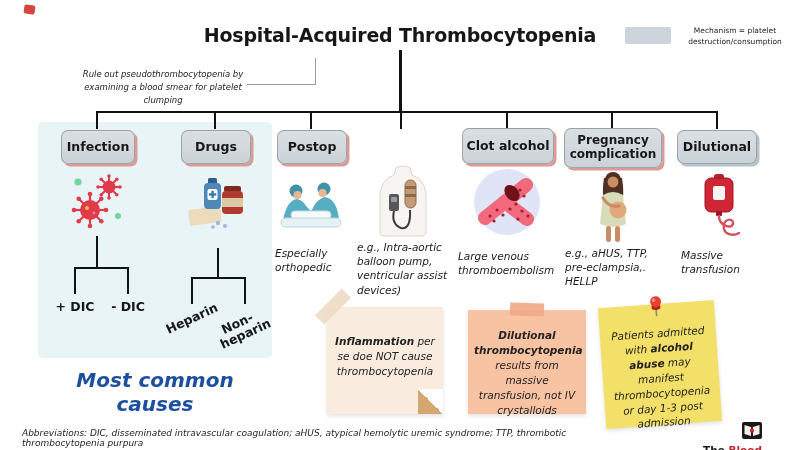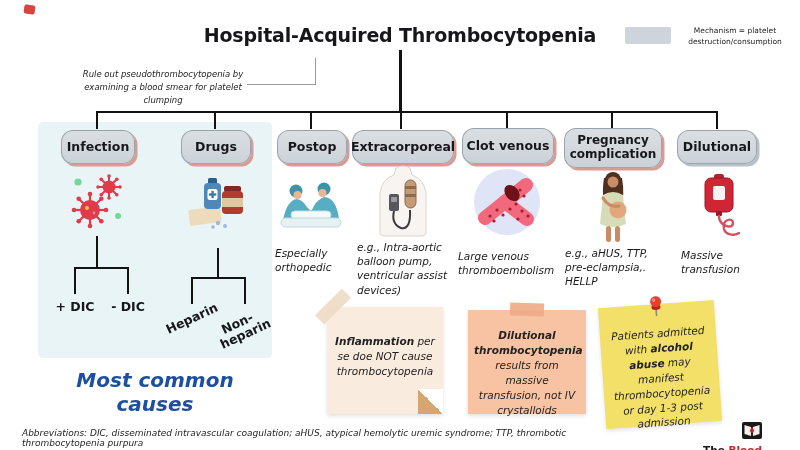--- a/index.html
+++ b/index.html
@@ -28,21 +28,21 @@
 
   
   .panel{position:absolute;left:38px;top:122px;width:234px;height:236px;background:#e8f4f6;
          border-radius:5px;}
   .most-common{position:absolute;left:38px;top:368px;width:234px;text-align:center;
                font-size:20px;font-weight:bold;font-style:italic;color:#1d4fa1;}
 
   
   .hbox{position:absolute;display:flex;align-items:center;justify-content:center;text-align:center;
         background:linear-gradient(#dadfe3,#cbd2d7);border:1px solid rgba(110,120,132,.55);
-        border-radius:12px;font-weight:bold;font-size:12.5px;line-height:1.15;
+        border-radius:7px;font-weight:bold;font-size:12.5px;line-height:1.15;
         box-shadow:2.5px 2.5px 0 0 #db9a93;}
   .hbox.gray{box-shadow:2.5px 2.5px 0 0 #b9c1c8;}
 
   
   .icn{position:absolute;}
 
   
   .blabel{position:absolute;font-weight:bold;font-size:12.5px;text-align:center;}
   .rot{transform:rotate(-25deg);line-height:1.05;}
 
@@ -96,25 +96,22 @@
 
   <div class="hbox" style="left:61px;top:130px;width:72px;height:32px">
       <span>Infection</span>
     </div>
   <div class="hbox" style="left:181px;top:130px;width:68px;height:32px">
       <span>Drugs</span>
     </div>
   <div class="hbox" style="left:277px;top:130px;width:68px;height:32px">
       <span>Postop</span>
     </div>
-  <div class="hbox" style="left:352px;top:130px;width:100px;height:32px">
-      <span>Extracorporeal</span>
-    </div>
   <div class="hbox" style="left:462px;top:128px;width:90px;height:34px">
-      <span>Clot venous</span>
+      <span>Clot alcohol</span>
     </div>
   <div class="hbox" style="left:564px;top:128px;width:96px;height:38px;font-size:12px">
       <span>Pregnancy complication</span>
     </div>
   <div class="hbox gray" style="left:677px;top:130px;width:78px;height:32px">
       <span>Dilutional</span>
     </div>
 
   <svg class="icn" style="left:68px;top:170px" width="58" height="64" viewBox="0 0 58 64">
     <g stroke="#e03a4b" stroke-width="2.2">

